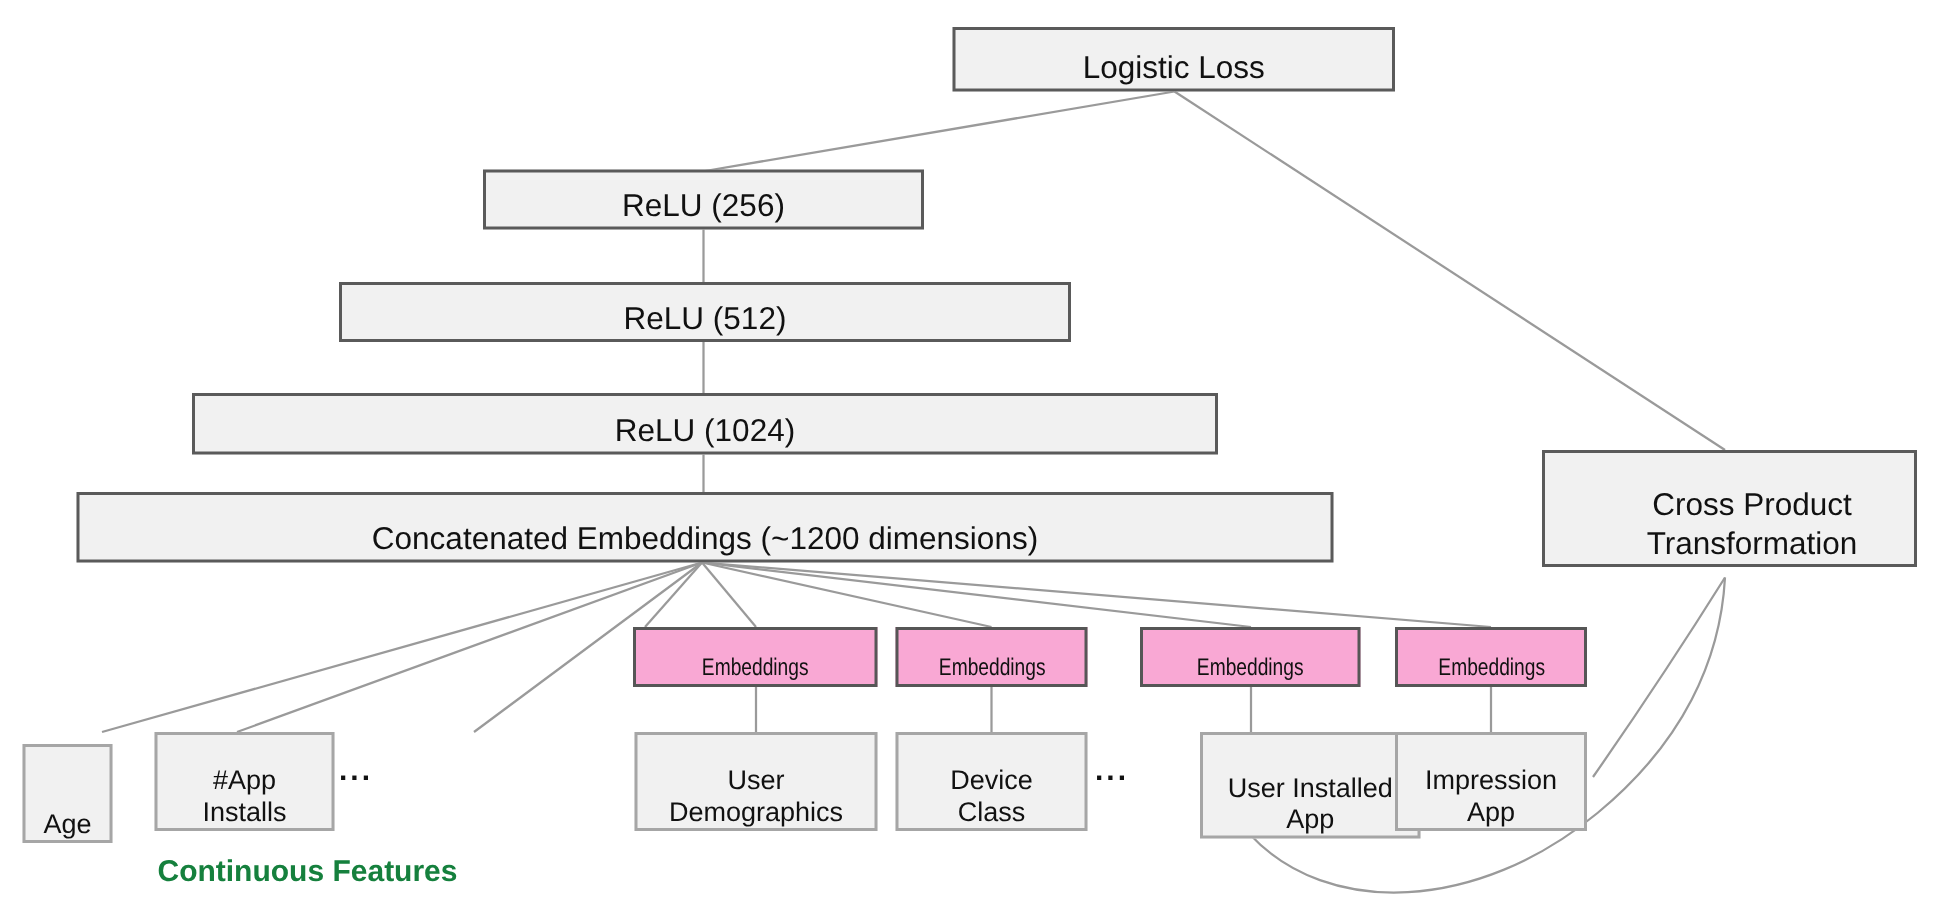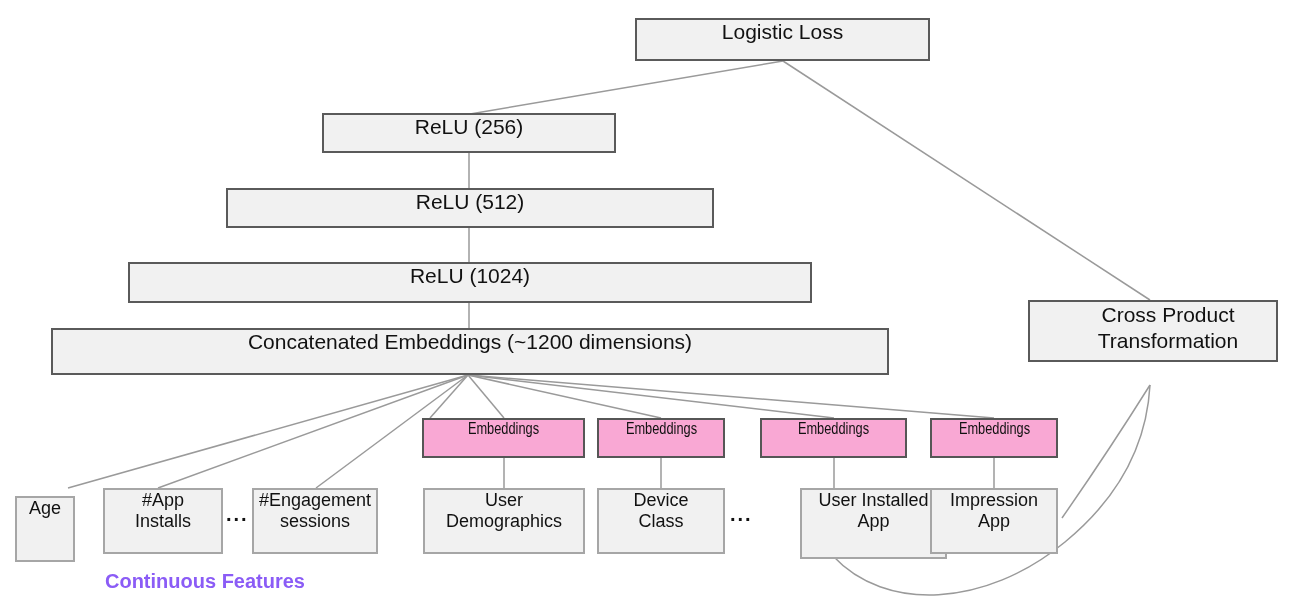--- a/index.html
+++ b/index.html
@@ -15,21 +15,21 @@
   .edges {
     position: absolute;
     left: 0; top: 0;
     width: 1295px; height: 611px;
     z-index: 0;
   }
   .node {
     position: absolute;
     box-sizing: border-box;
     display: flex;
-    align-items: flex-start;
+    align-items: flex-end;
     justify-content: center;
     text-align: center;
     background: #f1f1f1;
     border: 2px solid #5a5a5a;
     z-index: 1;
     line-height: 1.18;
   }
   .stack  { font-size: 21px; }
   .cpt    { font-size: 21px; line-height: 1.25; }
   .embed  { background: #f9a8d4; border: 2px solid #565656; font-size: 16px; }
@@ -45,30 +45,30 @@
     font-weight: 700;
     letter-spacing: 2px;
     color: #111;
   }
   .group-label {
     position: absolute;
     z-index: 1;
     font-size: 20px;
     font-weight: 700;
     text-align: center;
-    color: #8b5cf6;
+    color: #15803d;
   }
 
   
   #n-logistic   { left: 635px;  top: 18px;  width: 295px; height: 43px; }
   #n-relu256    { left: 322px;  top: 113px; width: 294px; height: 40px; }
   #n-relu512    { left: 226px;  top: 188px; width: 488px; height: 40px; }
   #n-relu1024   { left: 128px;  top: 262px; width: 684px; height: 41px; }
   #n-concat     { left: 51px;   top: 328px; width: 838px; height: 47px; }
-  #n-cpt        { left: 1028px; top: 300px; width: 250px; height: 62px; padding-left: 30px; }
+  #n-cpt        { left: 1028px; top: 300px; width: 250px; height: 78px; padding-left: 30px; }
 
   #n-embed1     { left: 422px;  top: 418px; width: 163px; height: 40px; }
   #n-embed2     { left: 597px;  top: 418px; width: 128px; height: 40px; }
   #n-embed3     { left: 760px;  top: 418px; width: 147px; height: 40px; }
   #n-embed4     { left: 930px;  top: 418px; width: 128px; height: 40px; }
 
   #n-age        { left: 15px;   top: 496px; width: 60px;  height: 66px; }
   #n-appinst    { left: 103px;  top: 488px; width: 120px; height: 66px; }
   #n-engage     { left: 252px;  top: 488px; width: 126px; height: 66px; }
   #n-userdemo   { left: 423px;  top: 488px; width: 162px; height: 66px; }
@@ -152,26 +152,20 @@
 
   <div class="node feature" id="n-age">
     <span>Age</span>
   </div>
   <div class="node feature" id="n-appinst">
     <span>
       <span>#App</span><br>
       <span>Installs</span>
     </span>
   </div>
-  <div class="node feature" id="n-engage">
-    <span>
-      <span>#Engagement</span><br>
-      <span>sessions</span>
-    </span>
-  </div>
   <div class="node feature" id="n-userdemo">
     <span>
       <span>User</span><br>
       <span>Demographics</span>
     </span>
   </div>
   <div class="node feature" id="n-devclass">
     <span>
       <span>Device</span><br>
       <span>Class</span>

